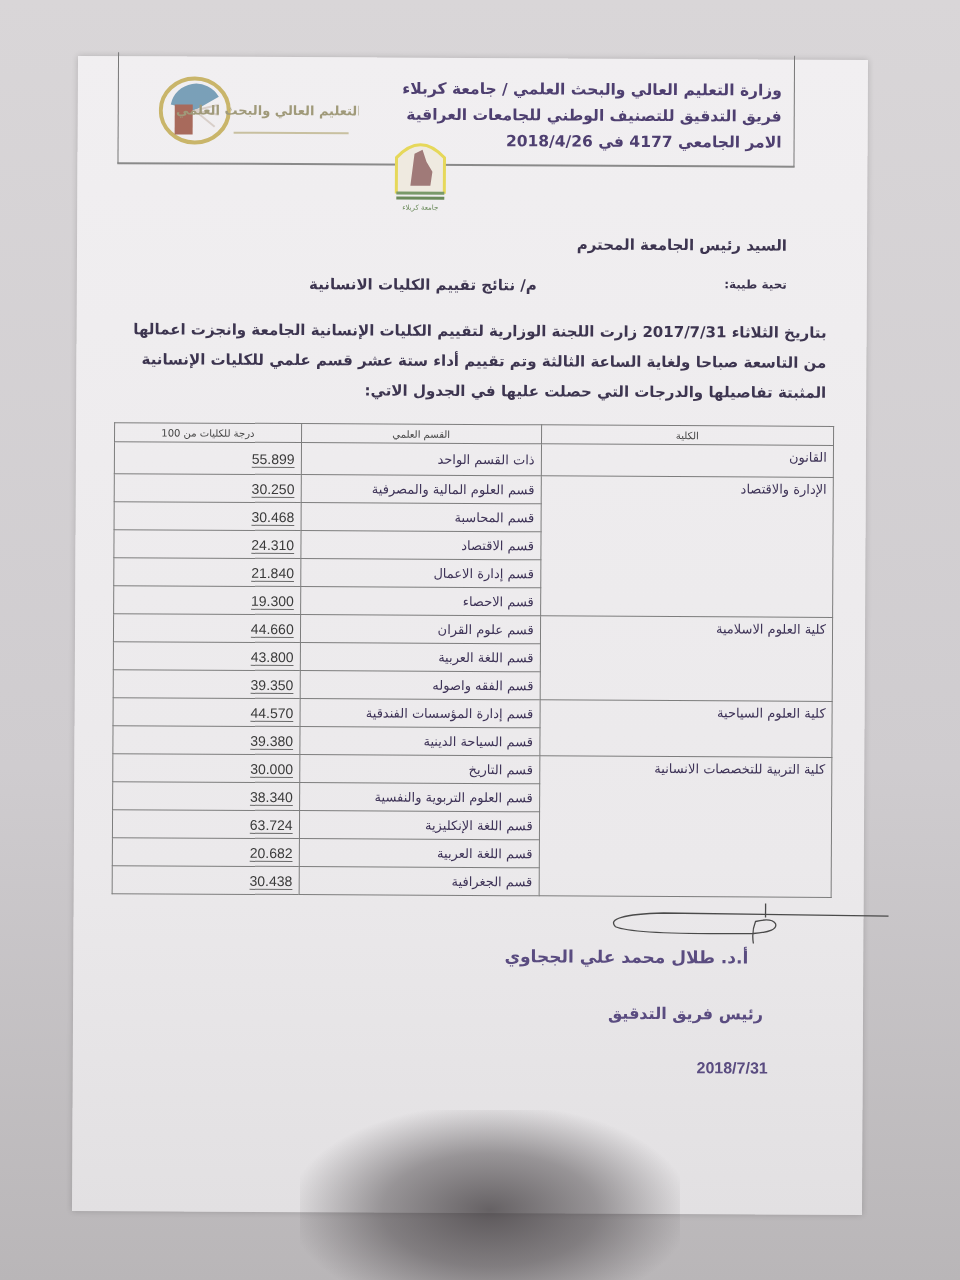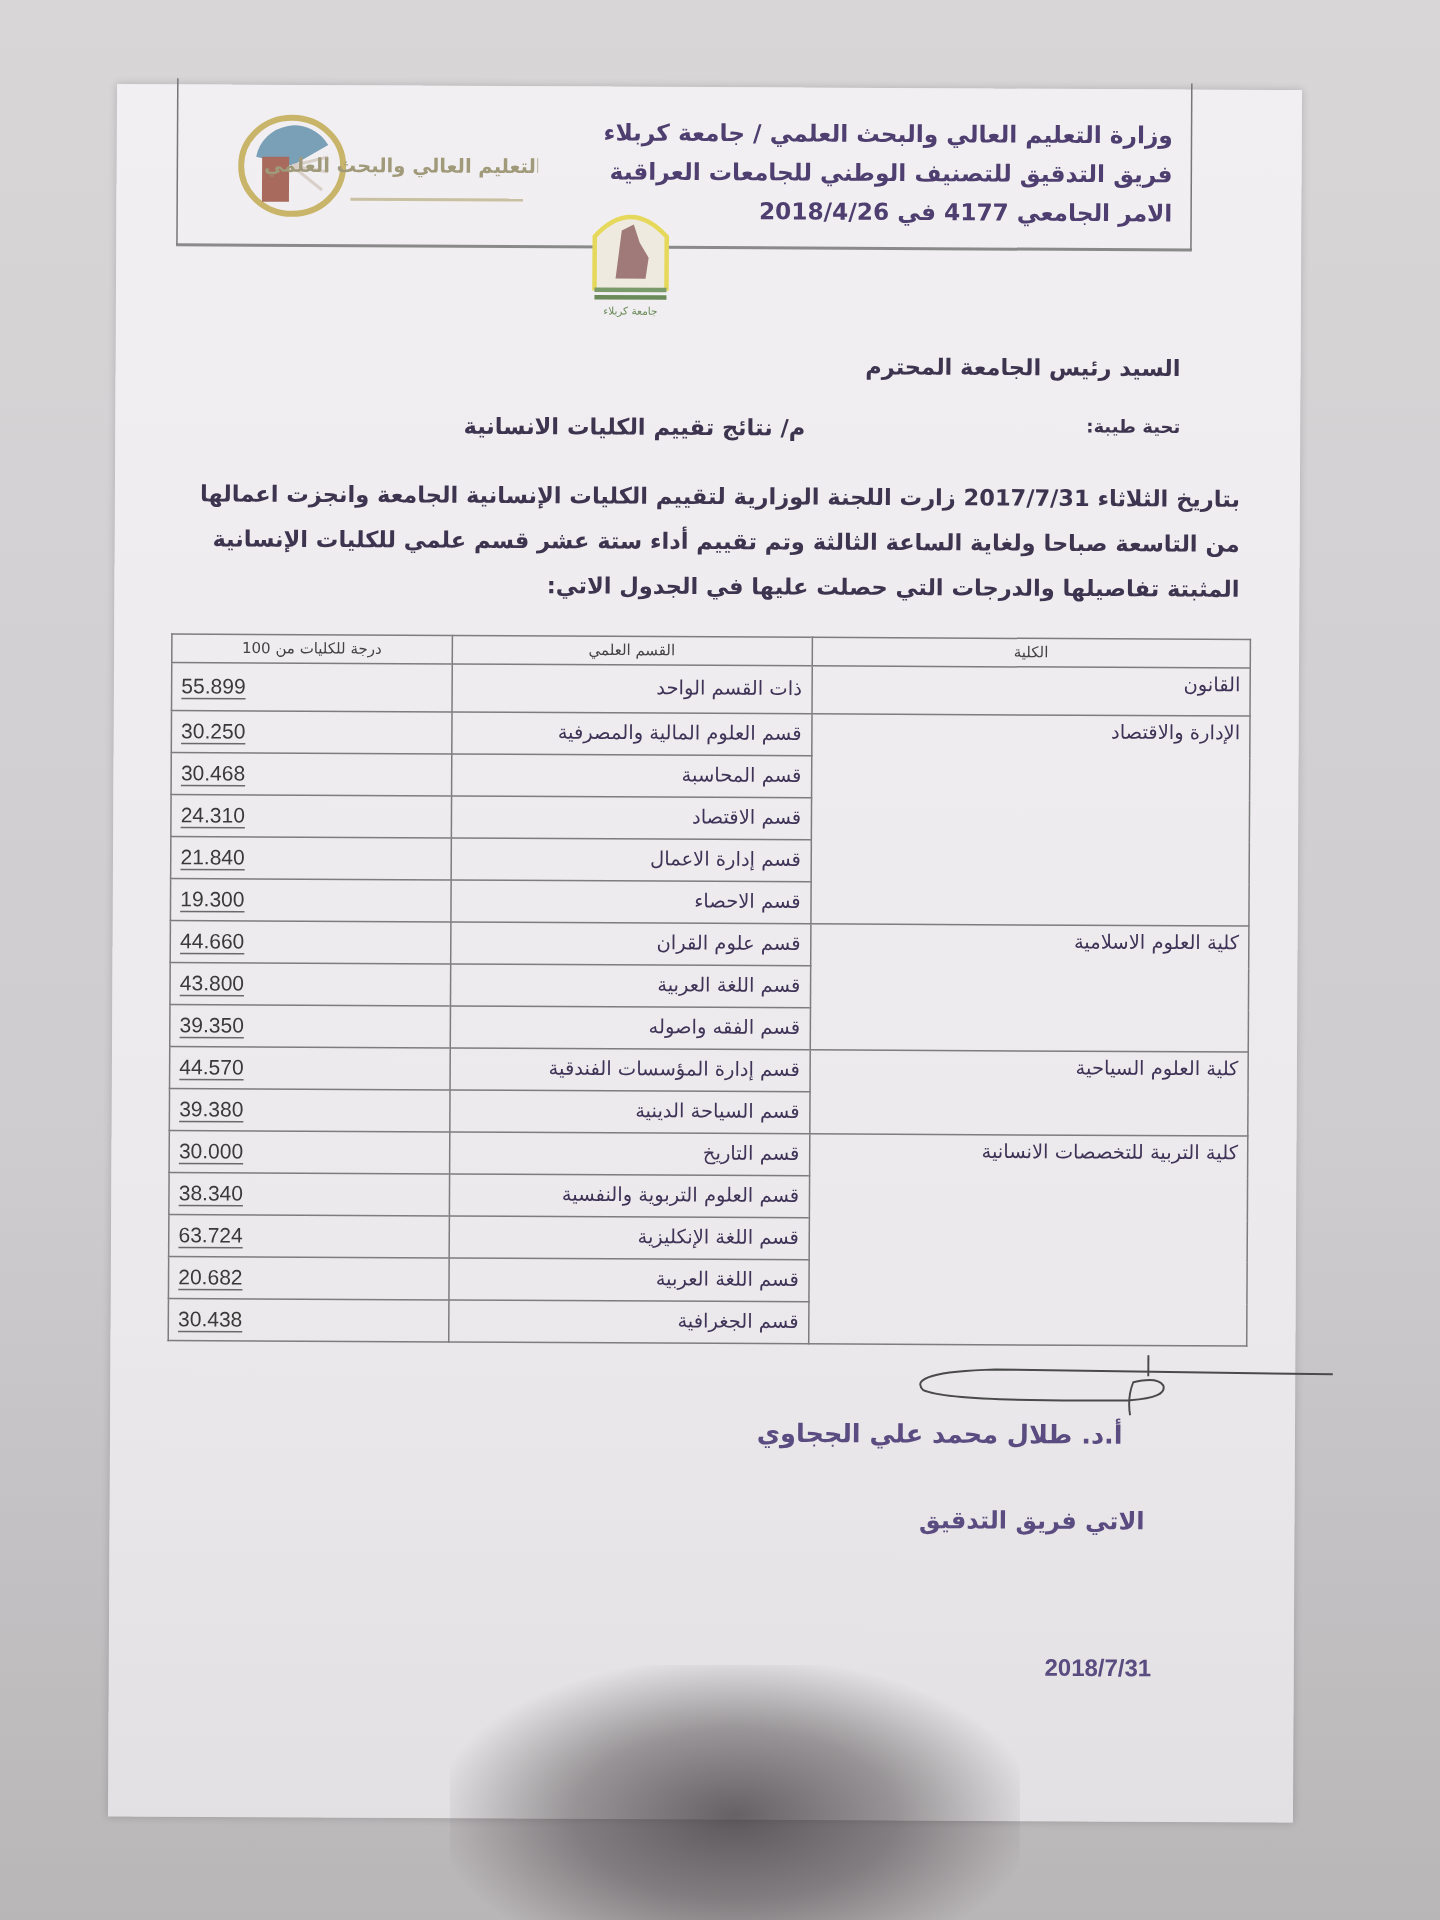--- a/index.html
+++ b/index.html
@@ -42,26 +42,26 @@
   .body-text { right:40px; top:258px; width:700px; font-size:15px; line-height:30px; text-align:right; }
   .table-wrap { position:absolute; left:38px; top:366px; width:720px; }
   table { border-collapse:collapse; width:100%; direction:rtl; }
   td, th {
     border:1px solid #7d7d7d; height:27px; font-size:13px; color:#3f3458;
     padding:0 6px; font-weight:normal;
   }
   th { font-size:10px; height:18px; color:#444; text-align:center; }
   td.college { vertical-align:top; text-align:right; width:290px; padding-top:4px; }
   td.dept { text-align:right; width:235px; }
-  td.score { text-align:left; width:180px; }
+  td.score { text-align:right; width:180px; }
   td.score span { text-decoration:underline; text-decoration-color:#6a6a6a; text-underline-offset:3px; font-size:14px; color:#3a3a3a; font-family:"Liberation Sans", sans-serif; }
   .signature { position:absolute; left:530px; top:842px; width:290px; height:50px; }
   .signer { right:115px; top:888px; font-size:17px; color:#5a4c80; }
   .signer-title { right:100px; top:945px; font-size:16px; color:#5a4c80; }
-  .sign-date { right:95px; top:1000px; font-size:16px; color:#5a4c80; font-family:"Liberation Sans", sans-serif;margin-top:45px; }
+  .sign-date { right:95px; top:1000px; font-size:16px; color:#5a4c80; font-family:"Liberation Sans", sans-serif; }
 </style>
 </head>
 <body>
 
 <div class="paper">
 
   <div class="header-box">
     <svg class="logo-left" viewBox="0 0 200 72">
       <ellipse cx="36" cy="36" rx="34" ry="32" fill="none" stroke="#c9b56a" stroke-width="4"></ellipse>
       <path d="M12 30 A26 26 0 0 1 60 22 L36 36 Z" fill="#7aa0b8"></path>
@@ -181,17 +181,17 @@
       </tbody>
     </table>
   </div>
 
   <svg class="signature" viewBox="0 0 290 50">
     <path d="M285 14 L60 12 Q0 14 12 26 Q30 34 150 32 Q175 30 172 22 Q168 16 152 20 Q148 30 150 42" fill="none" stroke="#4a4a4a" stroke-width="1.3"></path>
     <line x1="162" y1="2" x2="162" y2="16" stroke="#4a4a4a" stroke-width="1.3"></line>
   </svg>
 
   <div class="signer">أ.د. طلال محمد علي الججاوي</div>
-  <div class="signer-title">الاتي فريق التدقيق</div>
+  <div class="signer-title">رئيس فريق التدقيق</div>
   <div class="sign-date">2018/7/31</div>
 </div>
 
 <div class="shadow-blob"></div>
 
 </body></html>

